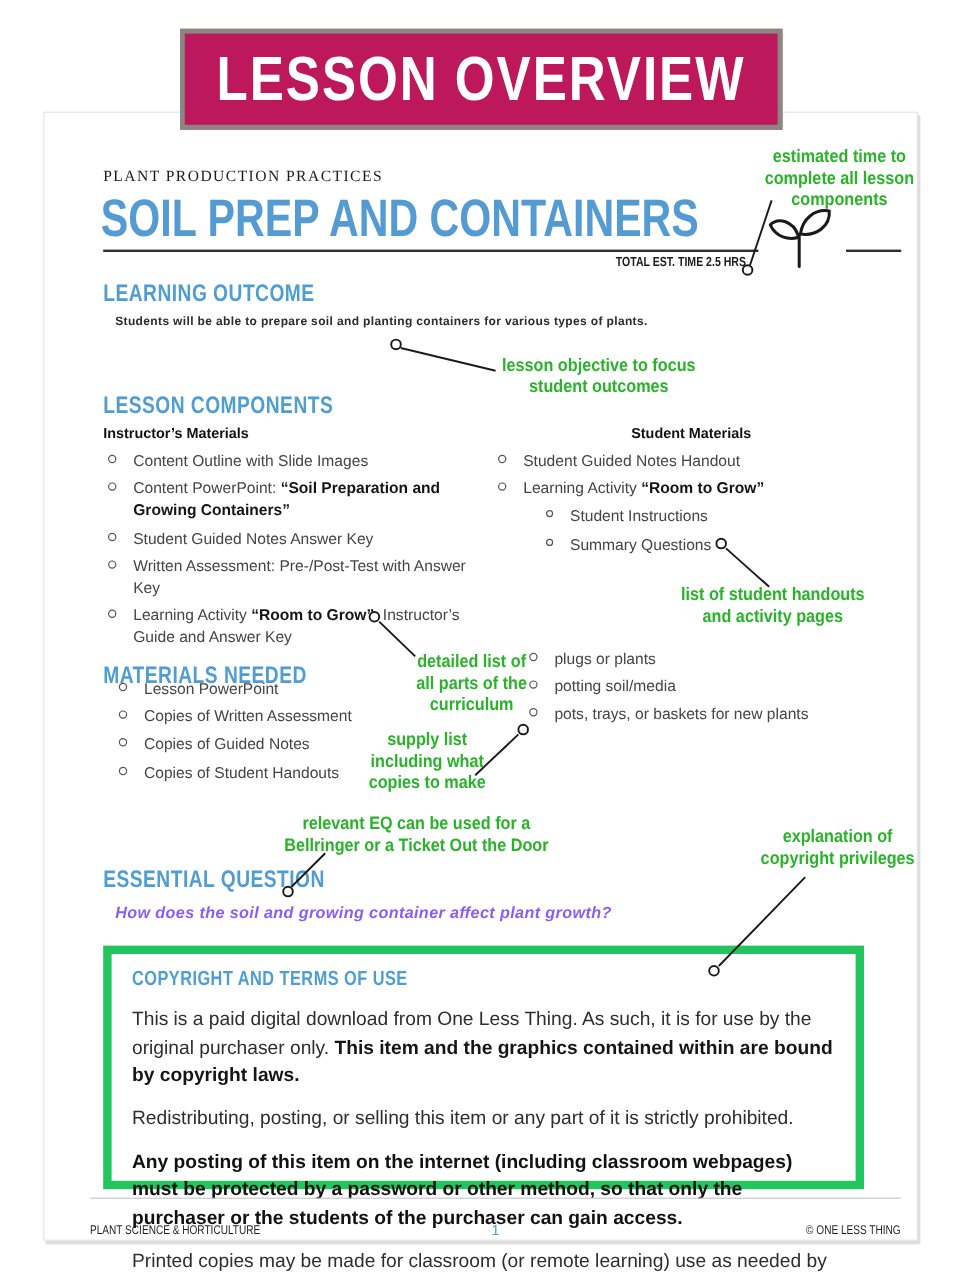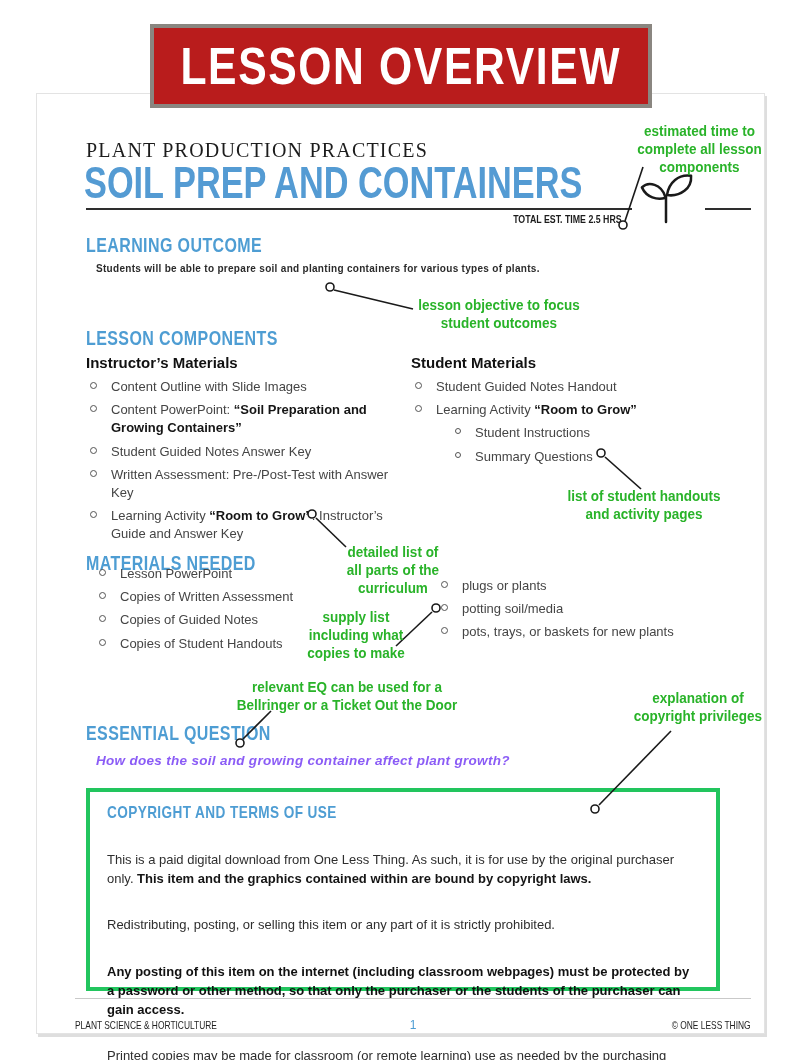--- a/index.html
+++ b/index.html
@@ -9,39 +9,39 @@
   
   .page {
     position:absolute; left:36px; top:93px; width:729px; height:941px;
     background:#fff; border:1px solid #e3e3e3;
     box-shadow:2px 3px 0 rgba(0,0,0,0.13);
   }
 
   
   .banner {
     position:absolute; left:150px; top:24px; width:502px; height:84px;
-    background:#b91c1c; border:4px solid #8a8680; z-index:5;
+    background:#be185d; border:4px solid #8a8680; z-index:5;
     display:flex; align-items:center; justify-content:center;
   }
   .banner-text {
     color:#fff; font-weight:800; font-size:52px; letter-spacing:2px;
     display:inline-block; transform:scaleX(0.82); transform-origin:center center;
     white-space:nowrap;
   }
 
   
   .cond-l { display:inline-block; transform:scaleX(0.8); transform-origin:left center; white-space:nowrap; }
   .cond-r { display:inline-block; transform:scaleX(0.8); transform-origin:right center; white-space:nowrap; }
 
   .blue-head { color:#4e9dd3; font-weight:800; font-size:20px; letter-spacing:.5px; }
 
   
   .eyebrow {
     position:absolute; left:49px; top:45px;
-    font-family:"Liberation Serif", serif; font-size:20px; letter-spacing:1.2px;
+    font-family:"Liberation Serif", serif; font-size:13px; letter-spacing:1.2px;
     color:#1c1c1c;
   }
   .doc-title {
     position:absolute; left:47px; top:64px;
     color:#549bd3; font-weight:800; font-size:44px; letter-spacing:0;
     transform:scaleX(0.78); transform-origin:left center; white-space:nowrap;
   }
   .rule-left  { position:absolute; left:49px;  top:114px; width:546px; height:2px; background:#2e2e2e; }
   .rule-right { position:absolute; left:668px; top:114px; width:46px;  height:2px; background:#2e2e2e; }
   .total-time {
@@ -51,42 +51,42 @@
   .seedling { position:absolute; left:598px; top:76px; width:62px; height:54px; }
 
   
   .sec-head { position:absolute; left:49px; }
   .outcome-text {
     position:absolute; left:59px; top:169px; width:640px;
     font-size:10px; font-weight:700; color:#2b2b2b; letter-spacing:.3px;
   }
 
   .col { position:absolute; font-size:13px; color:#454545; }
-  .col-head { font-weight:700; color:#111; font-size:15px; margin-bottom:7px; }
+  .col-head { font-weight:700; color:#111; font-size:12px; margin-bottom:7px; }
   ul.blist { list-style:none; }
   ul.blist li { display:flex; margin-bottom:5px; line-height:1.4; }
   .bullet {
     flex:0 0 auto; width:7px; height:7px; border:1.6px solid #555; border-radius:50%;
     margin:4px 14px 0 4px;
   }
   .bullet.sub { margin-left:44px; width:6px; height:6px; }
   .b { font-weight:700; color:#151515; }
 
   .eq-text {
     position:absolute; left:59px; top:659px; width:620px;
     font-size:13.5px; font-style:italic; font-weight:700; color:#8b5cf6; letter-spacing:.3px;
   }
 
   
   .copy-box {
     position:absolute; left:49px; top:694px; width:634px; height:203px;
-    border:4px solid #22c55e; background:#fff; padding:11px 17px 0 17px;
+    border:7px solid #22c55e; background:#fff; padding:11px 17px 0 17px;
   }
   .copy-head { font-size:17px; }
-  .copy-box p { font-size:13px; color:#2e2e2e; line-height:1.48; margin-top:27px; }
+  .copy-box p { font-size:16px; color:#2e2e2e; line-height:1.48; margin-top:12px; }
   .copy-box p.bold { font-weight:700; color:#111; }
 
   
   .footer {
     position:absolute; left:38px; top:904px; width:676px; border-top:1px solid #c9c9c9;
     padding-top:19px; display:flex; align-items:center; font-size:10.5px; color:#1f1f1f;
   }
   .footer .f-left  { flex:1; text-align:left; }
   .footer .f-page  { flex:0 0 60px; text-align:center; color:#4e9dd3; font-size:12px; }
   .footer .f-right { flex:1; text-align:right; }
@@ -146,21 +146,21 @@
             <span class="bullet"></span>
             <span><span>Written Assessment: Pre-/Post-Test with Answer Key</span><span class="b"></span><span></span></span>
           </li>
         <li>
             <span class="bullet"></span>
             <span><span>Learning Activity </span><span class="b">“Room to Grow”</span><span>: Instructor’s Guide and Answer Key</span></span>
           </li>
       </ul>
     </div>
 
-    <div class="col" style="left:374px; top:260px; width:330px;">
+    <div class="col" style="left:374px; top:260px; width:330px;text-align:center;">
       <div class="col-head">Student Materials</div>
       <ul class="blist">
         <li>
             <span class="bullet"></span>
             <span><span>Student Guided Notes Handout</span><span class="b"></span></span>
           </li>
         <li>
             <span class="bullet"></span>
             <span><span>Learning Activity </span><span class="b">“Room to Grow”</span></span>
           </li>
@@ -193,21 +193,21 @@
             <span class="bullet"></span>
             <span>Copies of Guided Notes</span>
           </li>
         <li>
             <span class="bullet"></span>
             <span>Copies of Student Handouts</span>
           </li>
       </ul>
     </div>
 
-    <div class="col" style="left:400px; top:483px; width:310px;text-align:right;">
+    <div class="col" style="left:400px; top:446px; width:310px;text-align:right;">
       <ul class="blist">
         <li>
             <span class="bullet"></span>
             <span>plugs or plants</span>
           </li>
         <li>
             <span class="bullet"></span>
             <span>potting soil/media</span>
           </li>
         <li>

